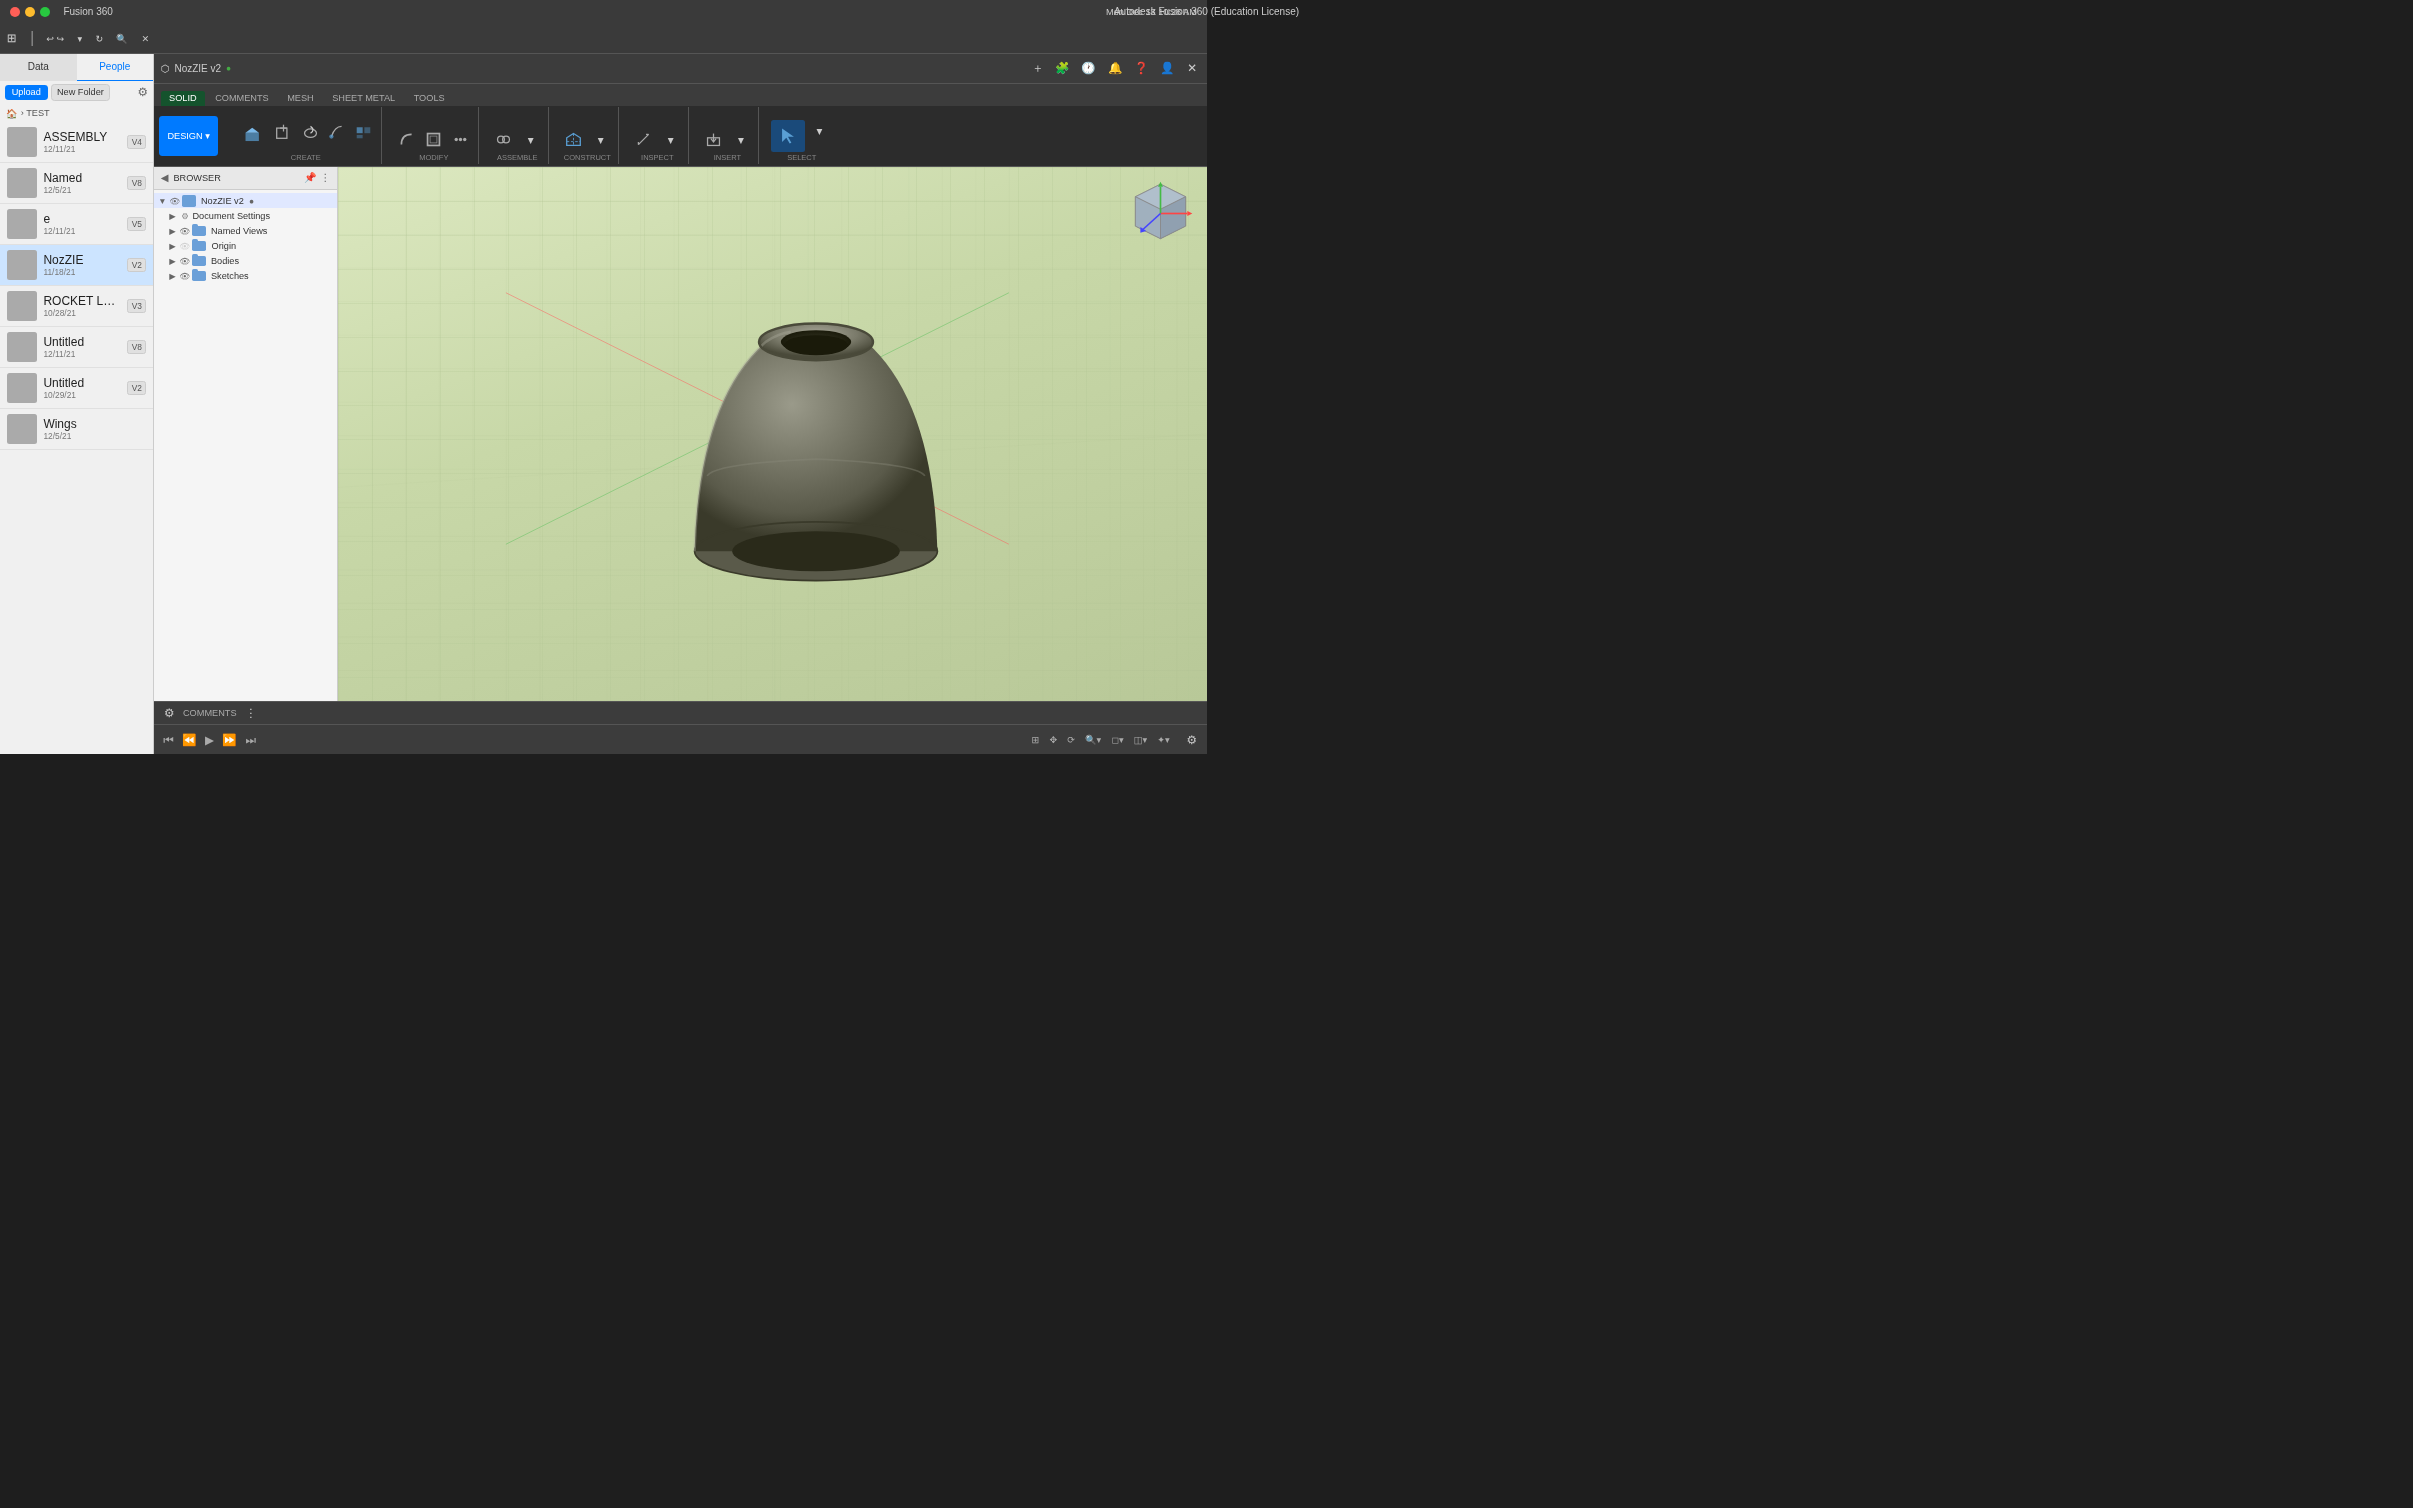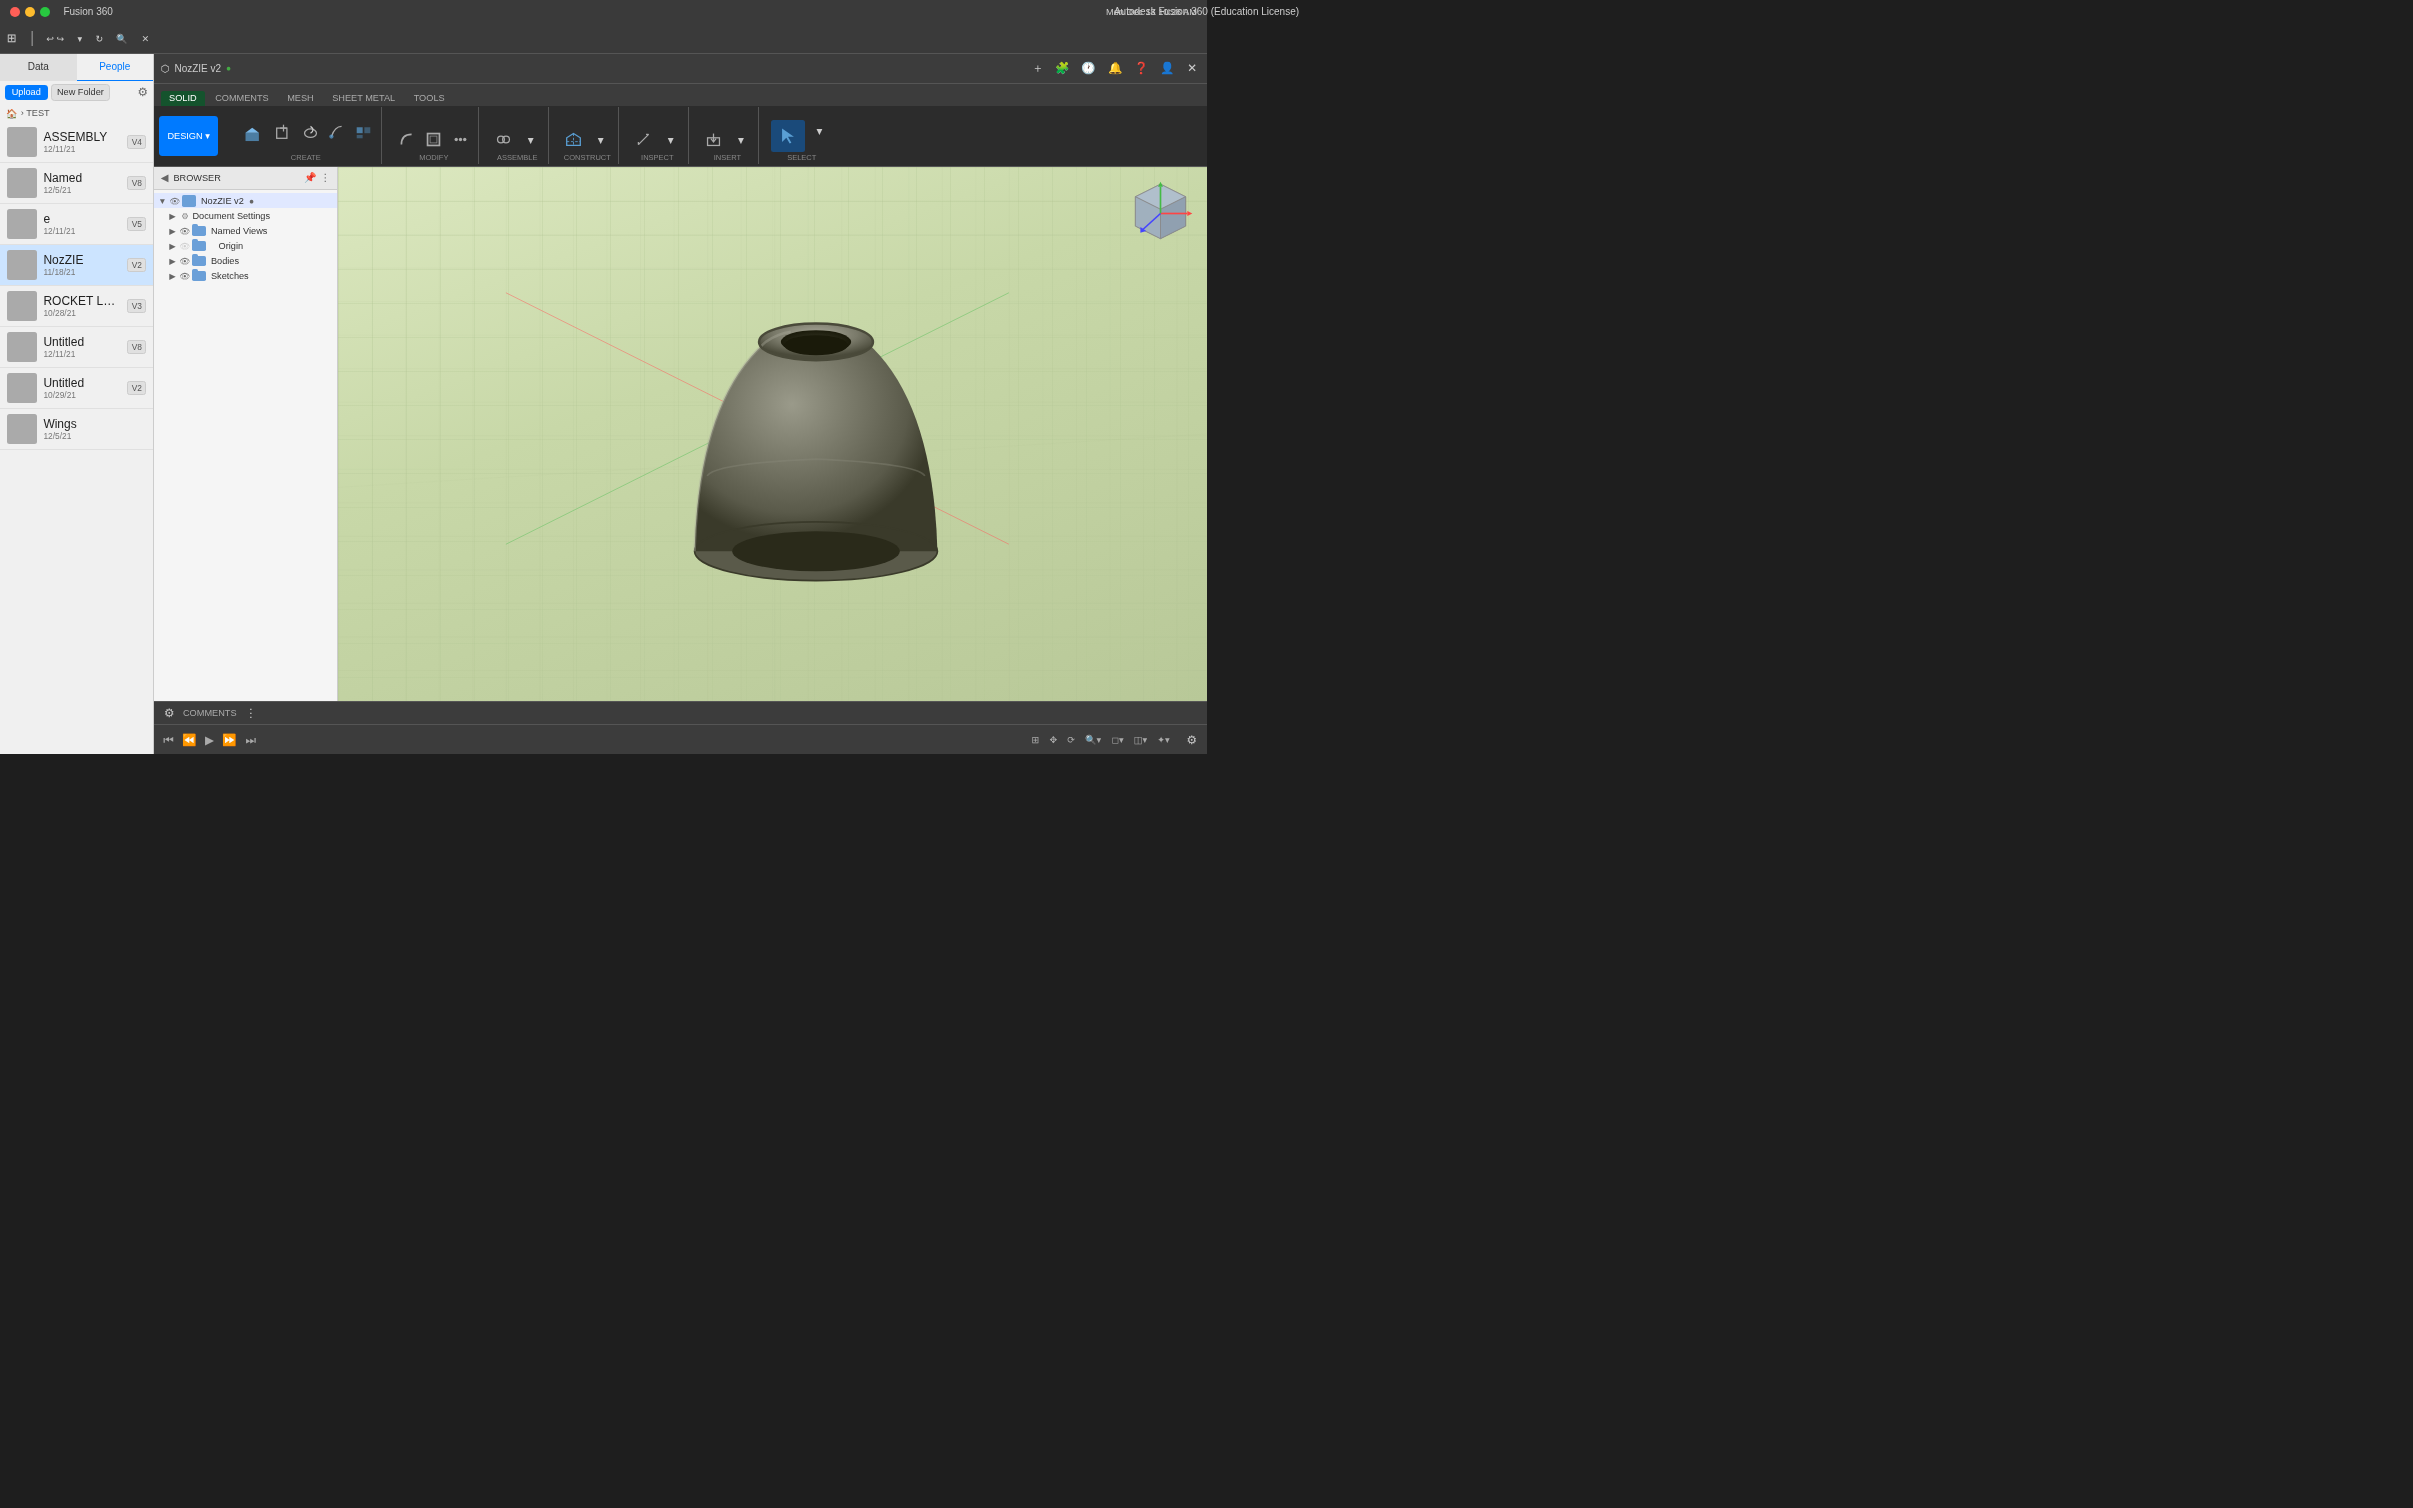--- a/index.html
+++ b/index.html
@@ -899,21 +899,21 @@
             <div class="tree-expand">▶</div>
             <div class="tree-eye">👁</div>
             <div class="tree-folder-icon"></div>
             <span class="tree-label" style="margin-left:3.4px;">Named Views</span>
           </div>
 
           <div class="tree-item tree-indent-1">
             <div class="tree-expand">▶</div>
             <div class="tree-eye" style="color:#ccc;">👁</div>
             <div class="tree-folder-icon"></div>
-            <span class="tree-label" style="margin-left:11px;">Origin</span>
+            <span class="tree-label" style="margin-left:4px;">Origin</span>
           </div>
 
           <div class="tree-item tree-indent-1">
             <div class="tree-expand">▶</div>
             <div class="tree-eye">👁</div>
             <div class="tree-folder-icon"></div>
             <span class="tree-label" style="margin-left:3.4px;">Bodies</span>
           </div>
 
           <div class="tree-item tree-indent-1">

